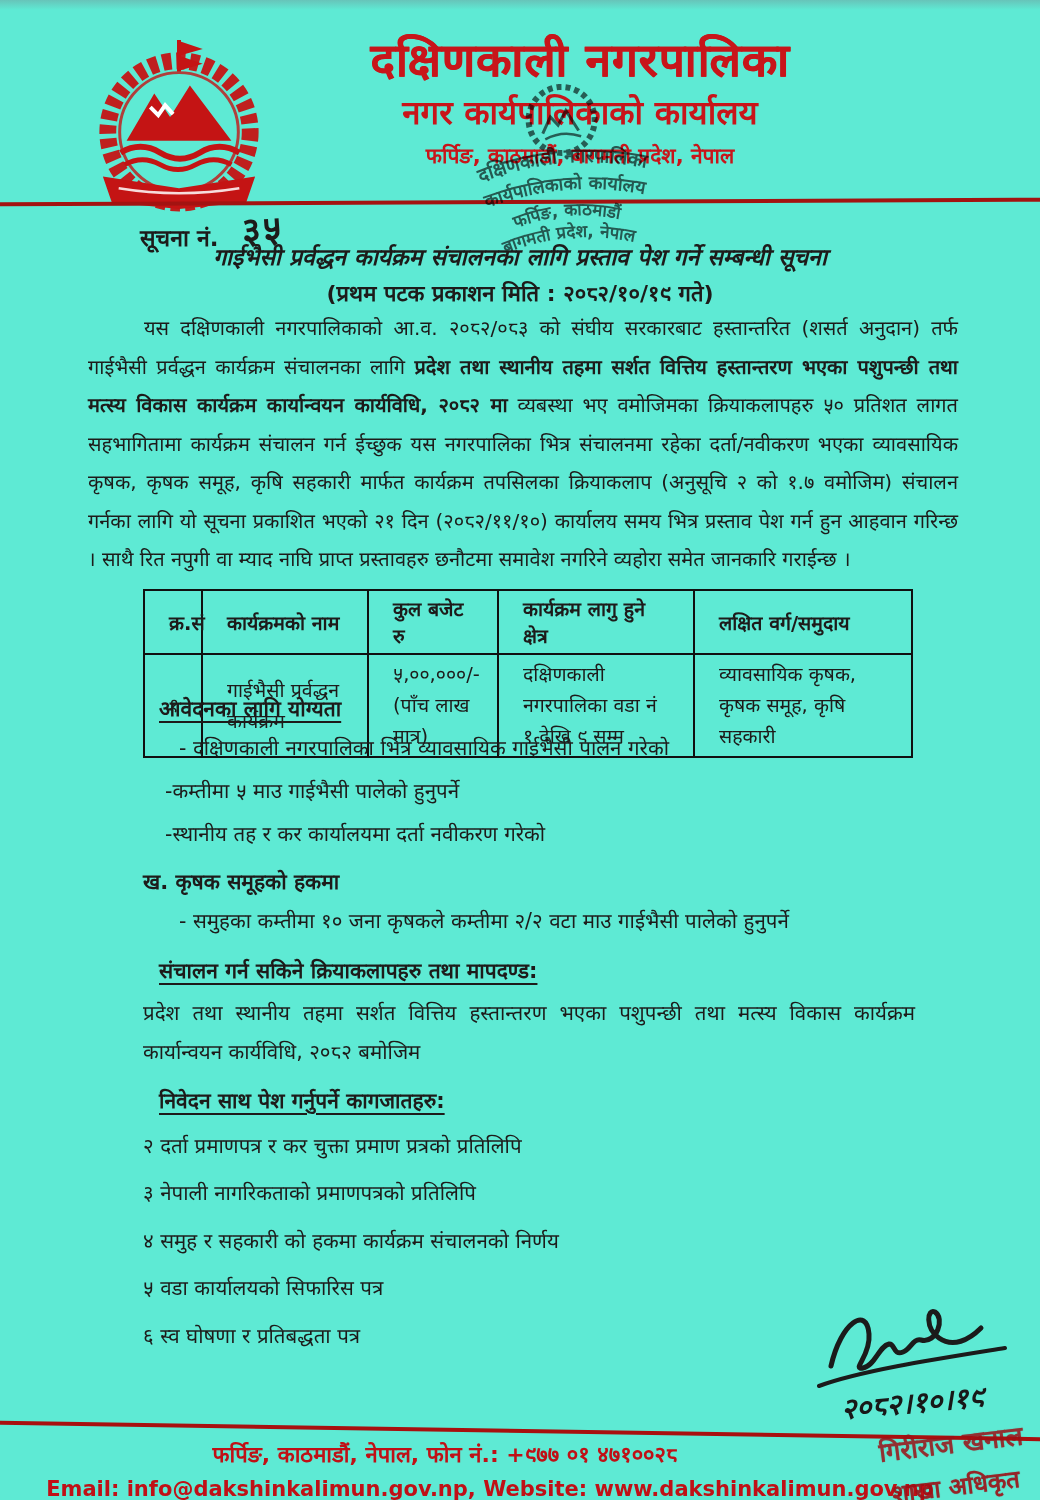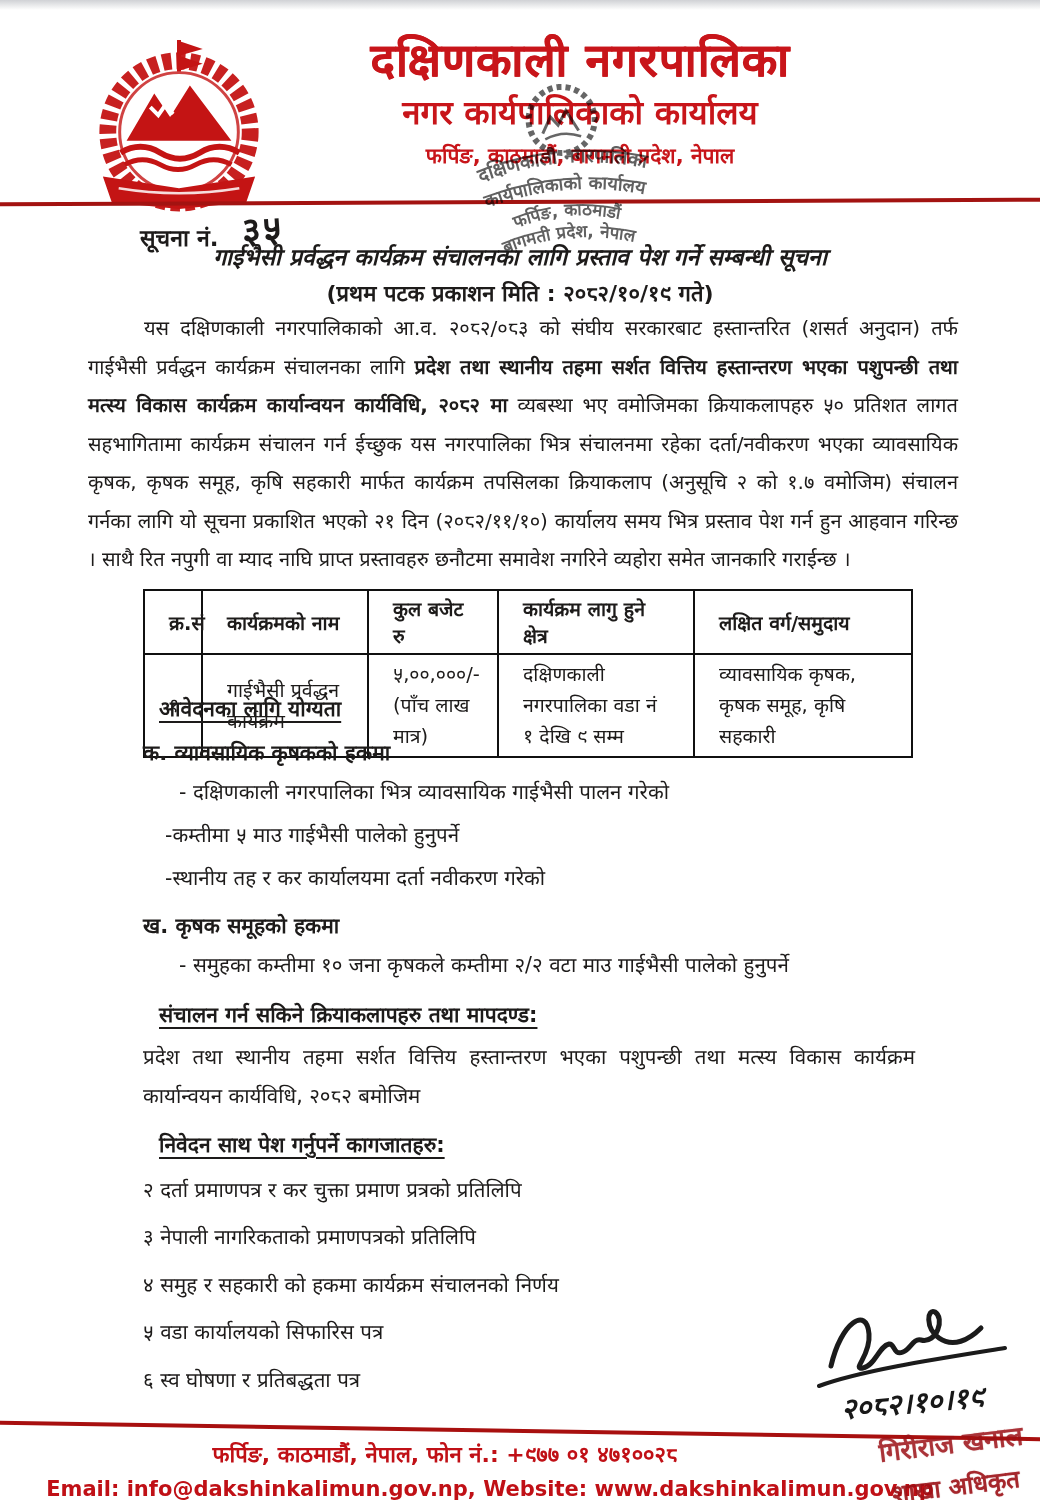--- a/index.html
+++ b/index.html
@@ -1,20 +1,20 @@
 <!DOCTYPE html>
 <html lang="ne"><head>
 <meta charset="utf-8">
 <style>
   html,body{margin:0;padding:0;background:#e8e8e8;}
   .page{
     position:relative;
     width:1040px;height:1500px;
     margin:0 auto;
-    background:#ffffff;
+    background:#5eead4;
     overflow:hidden;
     font-family:"DejaVu Sans","Liberation Sans",sans-serif;
     color:#1d1b1a;
   }
   .page::before{
     content:"";position:absolute;left:0;top:0;right:0;height:10px;
     background:linear-gradient(to bottom,rgba(120,125,135,.35),rgba(255,255,255,0));
     pointer-events:none;z-index:50;
   }
   
@@ -172,21 +172,20 @@
       <td class="justify">दक्षिणकाली नगरपालिका वडा नं १ देखि ९ सम्म</td>
       <td class="justify">व्यावसायिक कृषक, कृषक समूह, कृषि सहकारी</td>
     </tr>
   </tbody>
     </table>
 
   <div class="sections">
 
     <div class="sec-heading">आवेदनका लागि योग्यता</div>
 
-    <div class="group-label">क. व्यावसायिक कृषकको हकमा</div>
     <div class="item">- दक्षिणकाली  नगरपालिका भित्र व्यावसायिक गाईभैसी पालन गरेको</div>
     <div class="item tight">-कम्तीमा ५ माउ गाईभैसी पालेको हुनुपर्ने</div>
     <div class="item tight">-स्थानीय तह र कर कार्यालयमा दर्ता नवीकरण गरेको</div>
 
     <div class="group-label">ख. कृषक समूहको हकमा</div>
     <div class="item">- समुहका कम्तीमा १० जना कृषकले कम्तीमा २/२ वटा माउ गाईभैसी पालेको हुनुपर्ने</div>
 
     <div class="sec-heading" style="margin-top:18px">संचालन गर्न सकिने क्रियाकलापहरु तथा मापदण्ड:</div>
     <div class="criteria-text">प्रदेश तथा स्थानीय तहमा सर्शत वित्तिय हस्तान्तरण भएका पशुपन्छी तथा मत्स्य विकास कार्यक्रम कार्यान्वयन कार्यविधि, २०८२  बमोजिम</div>
 

